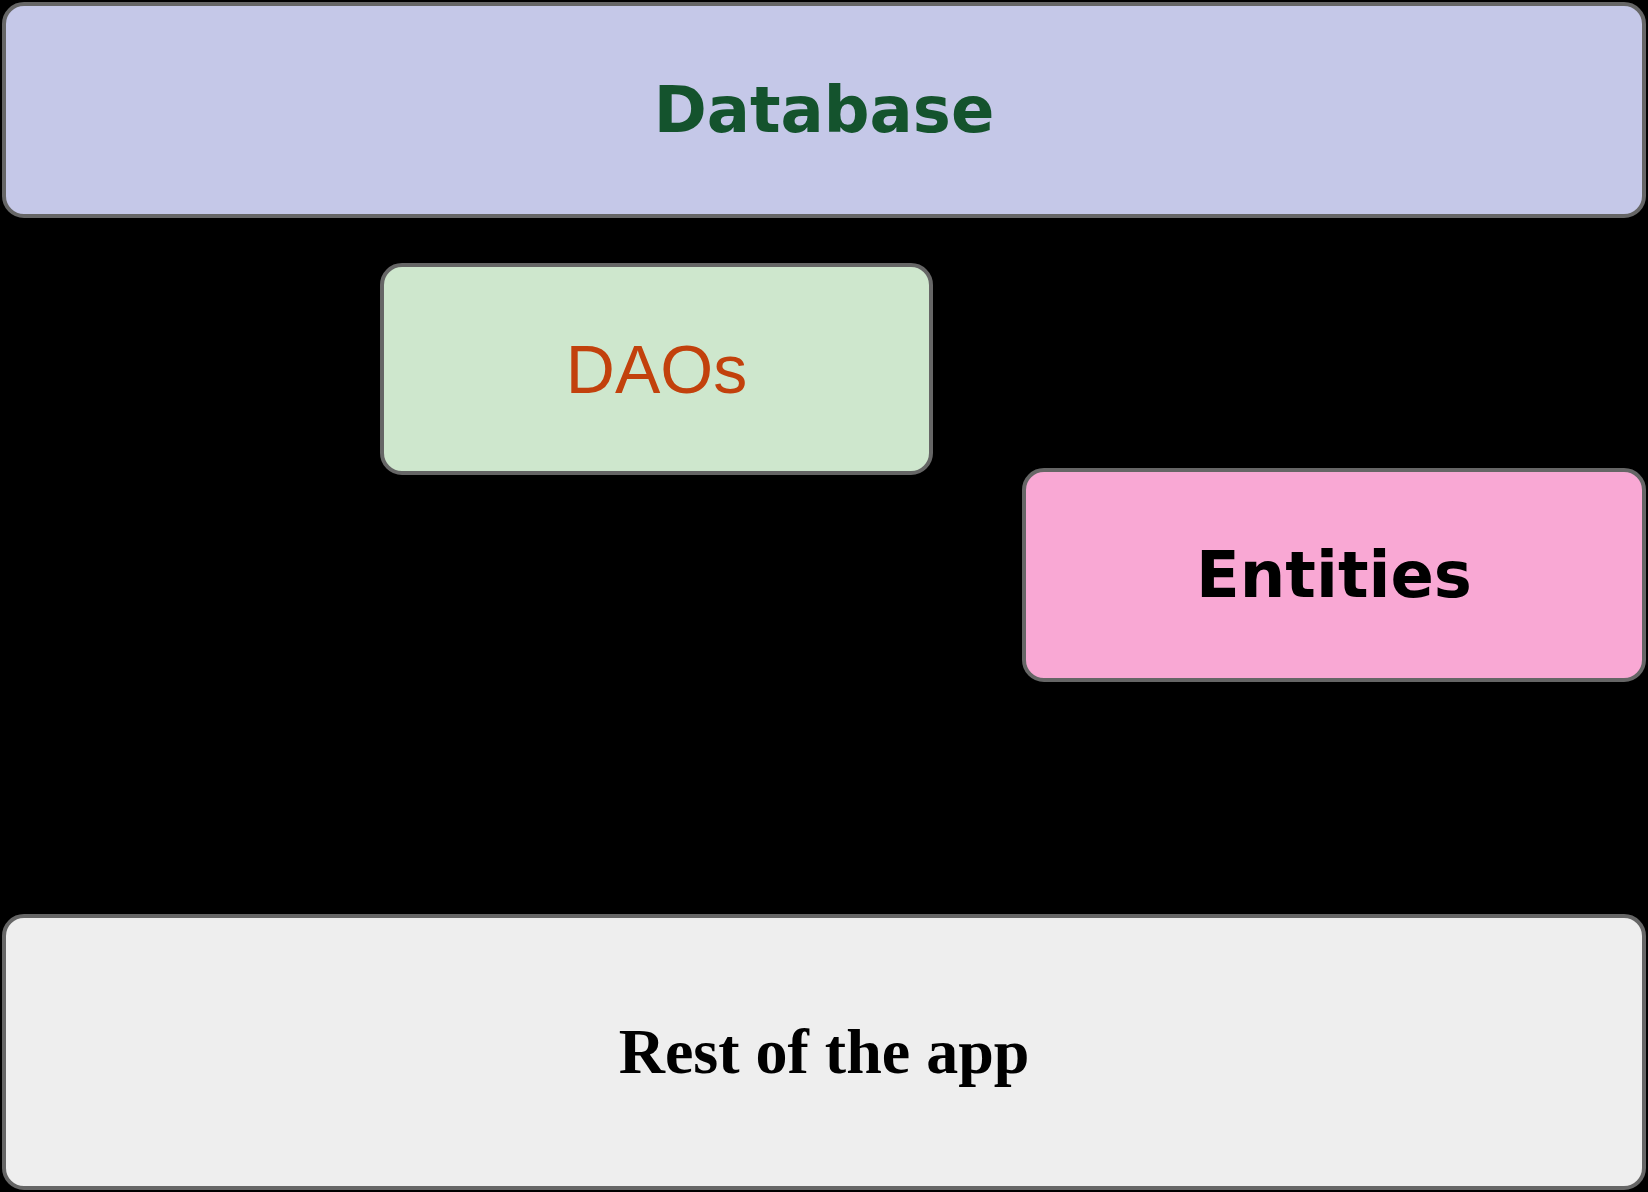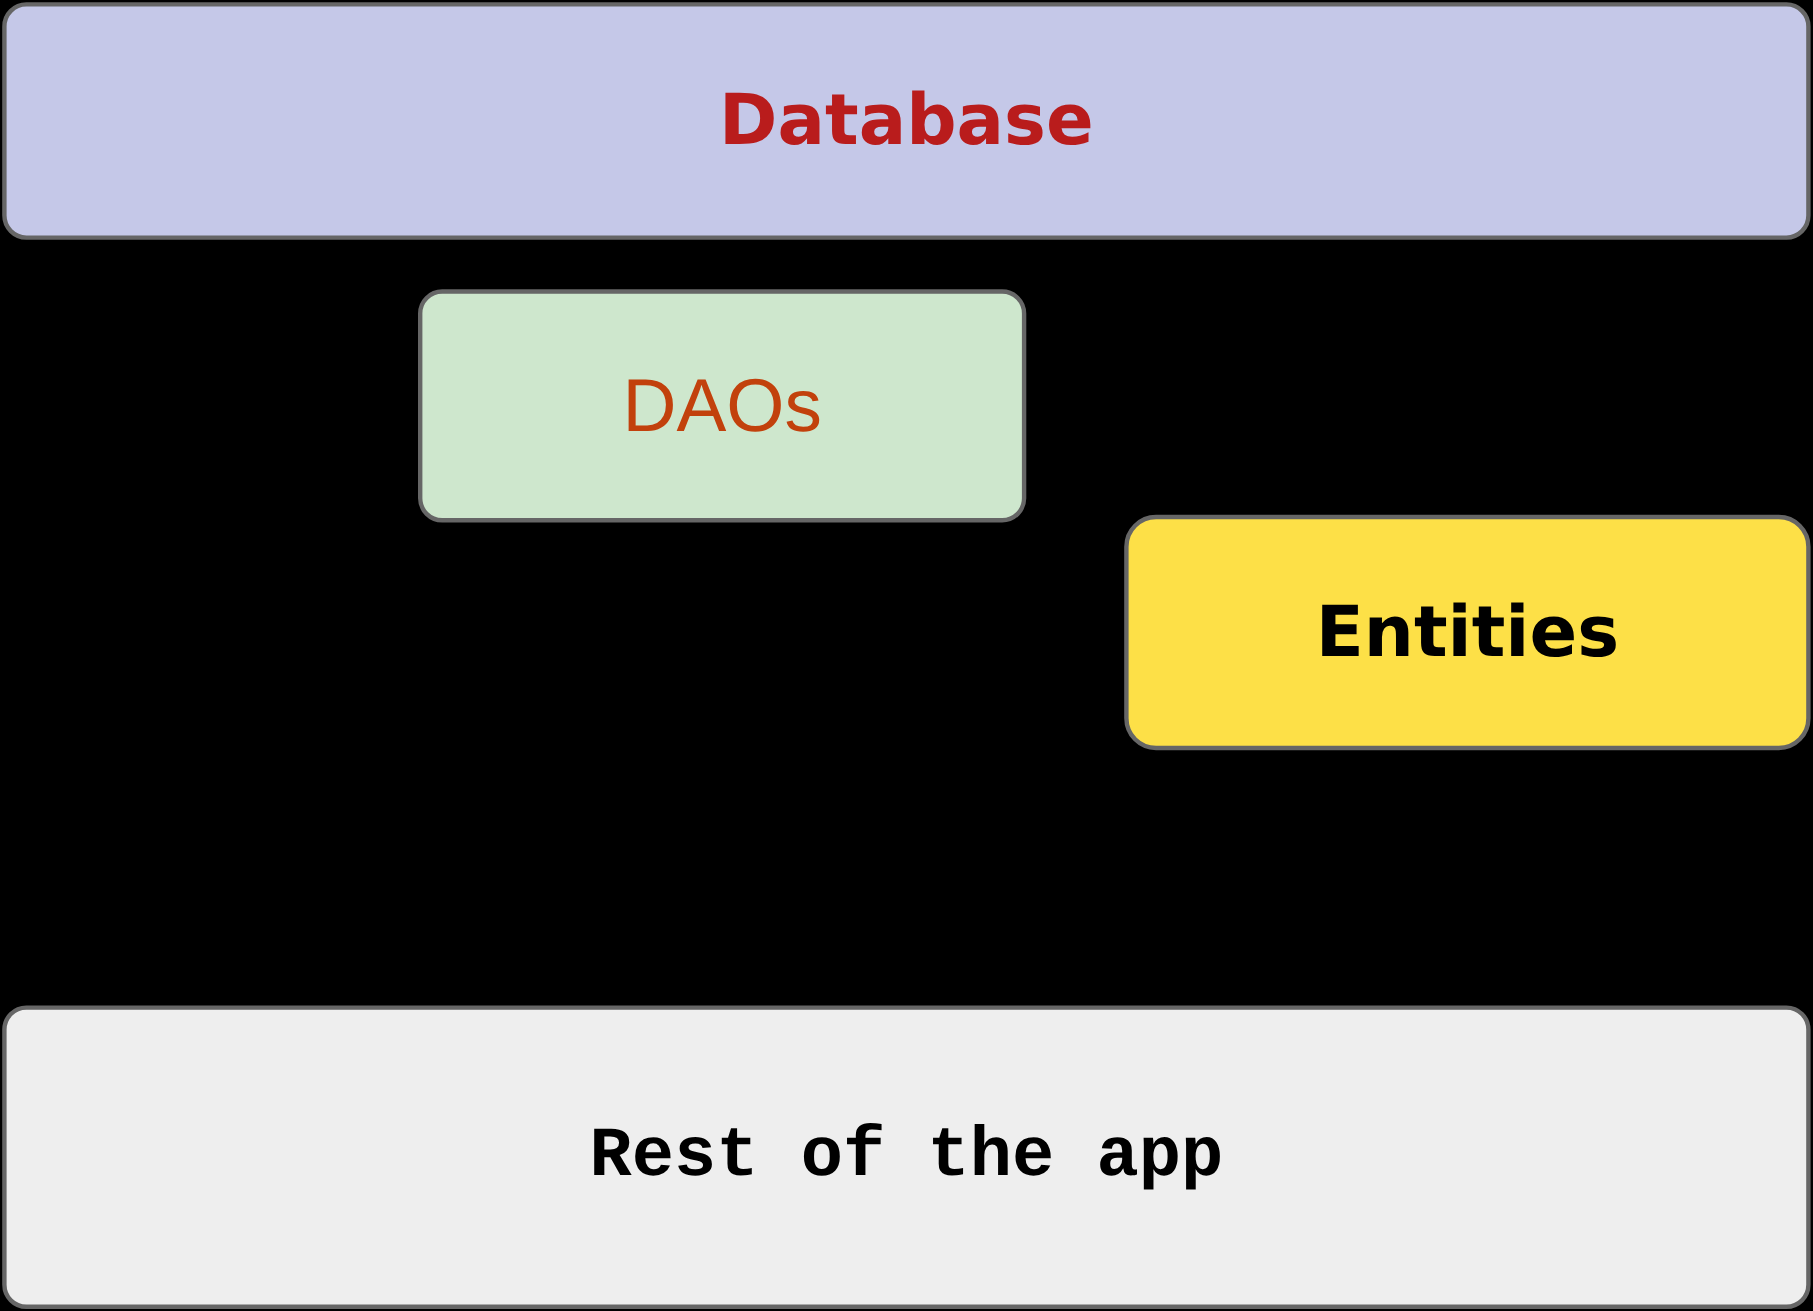--- a/index.html
+++ b/index.html
@@ -82,39 +82,39 @@
 
   
   #node-rest-of-app {
     left: 2px;
     top: 914px;
     width: 1644px;
     height: 276px;
     background: #eeeeee;
   }
   #node-rest-of-app .node-label {
-    font-family: Liberation Mono, monospace;
+    font-family: Liberation Serif, serif;
     font-weight: bold;
     font-size: 64px;
   }
 </style>
 </head>
 <body>
 
 <div id="diagram" style="background: rgb(0, 0, 0);">
 
-  <div class="node" id="node-database" style="background: rgb(197, 200, 232); border-color: rgb(102, 102, 102); color: #b91c1c;">
+  <div class="node" id="node-database" style="background: rgb(197, 200, 232); border-color: rgb(102, 102, 102); color: #14532d;">
     <span class="node-label">Database</span>
   </div>
 
   <div class="node" id="node-daos" style="background: rgb(206, 231, 205); border-color: rgb(102, 102, 102); color: #c2410c;">
     <span class="node-label">DAOs</span>
   </div>
 
-  <div class="node" id="node-entities" style="background: #fde047; border-color: rgb(102, 102, 102); color: rgb(0, 0, 0); border-radius: 29px;">
+  <div class="node" id="node-entities" style="background: #f9a8d4; border-color: rgb(102, 102, 102); color: rgb(0, 0, 0);">
     <span class="node-label">Entities</span>
   </div>
 
   <div class="node" id="node-rest-of-app" style="background: rgb(238, 238, 238); border-color: rgb(102, 102, 102); color: rgb(0, 0, 0);">
     <span class="node-label">Rest of the app</span>
   </div>
 
 </div>
 
 </body></html>

